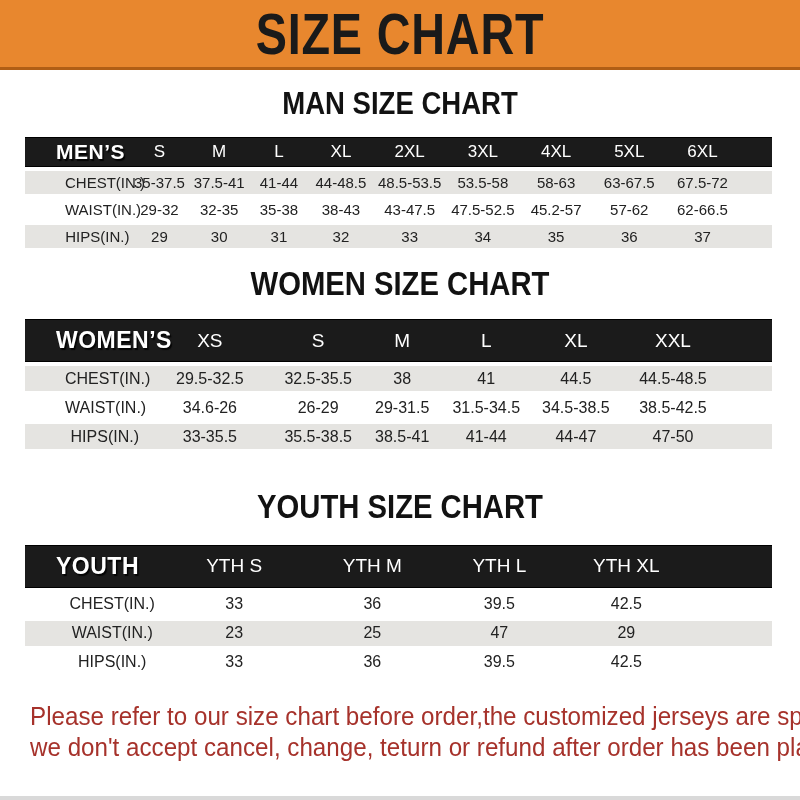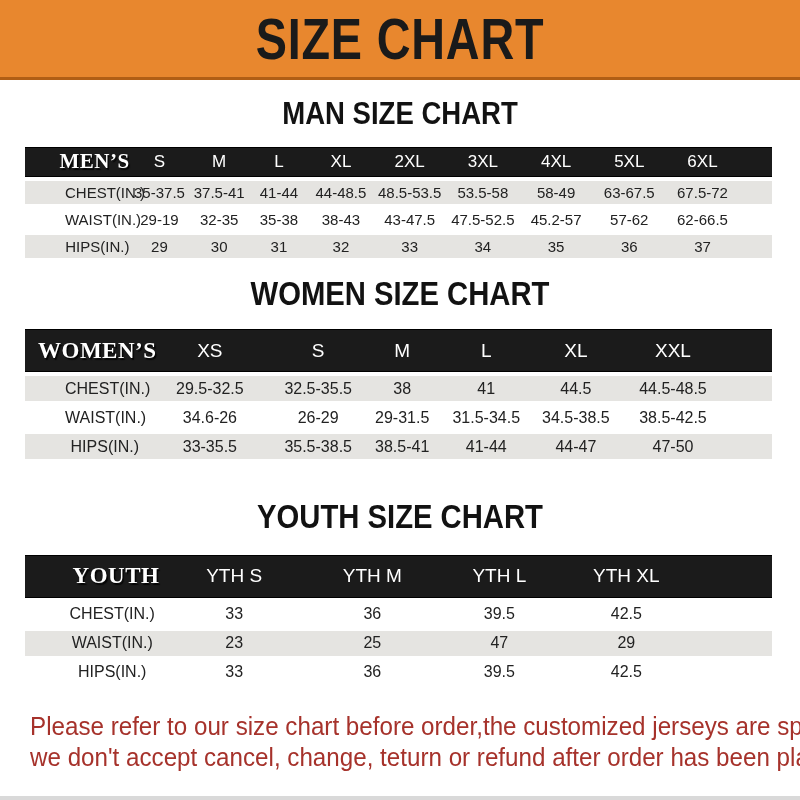--- a/index.html
+++ b/index.html
@@ -16,21 +16,21 @@
   *{box-sizing:border-box;}
   html,body{margin:0;padding:0;}
   body{
     width:800px;height:800px;overflow:hidden;position:relative;
     background:var(--page-bg);
     font-family:"Liberation Sans", sans-serif;
     -webkit-font-smoothing:antialiased;
   }
   
   .banner{
-    height:80px;background:var(--banner-bg);
+    height:70px;background:var(--banner-bg);
     display:flex;align-items:center;justify-content:center;
     border-bottom:3px solid var(--banner-edge);
   }
   .banner-text{
     font-size:57px;font-weight:700;color:#1A1A1A;
     transform:scaleX(0.82);letter-spacing:1px;white-space:nowrap;
   }
   
   .section-title{
     margin:0;text-align:center;font-weight:700;color:var(--heading-text);
@@ -44,23 +44,22 @@
     width:747px;margin-left:25px;
     border-collapse:separate;border-spacing:0 4px;
     table-layout:fixed;
   }
   tr.bar th{
     background:var(--bar-bg);color:var(--bar-text);
     font-weight:400;text-align:center;padding:0;
     border-top:1px solid #000;border-bottom:1px solid #000;
   }
   tr.bar th.cat{
-    text-align:right;padding-left:13px;font-weight:700;letter-spacing:0.5px;
+    text-align:left;padding-left:31px;font-weight:700;letter-spacing:0.5px;
     text-shadow:1.5px 1.5px 1px rgba(0,0,0,0.85);
-    font-family:Liberation Serif, serif;
   }
   tbody td{
     text-align:center;color:var(--cell-text);padding:0;
     background:#fff;
   }
   tr.stripe td{background:var(--stripe-bg);}
   td.label{white-space:nowrap;padding-left:40px;}
   
   .men-table tr.bar th{height:30px;font-size:17px;}
   .men-table tr.bar th.cat{font-size:21px;}
@@ -120,28 +119,28 @@
   </thead>
   <tbody>
     <tr class="stripe">
       <td class="label">CHEST(IN.)</td>
       <td>35-37.5</td>
       <td>37.5-41</td>
       <td>41-44</td>
       <td>44-48.5</td>
       <td>48.5-53.5</td>
       <td>53.5-58</td>
-      <td>58-49</td>
+      <td>58-63</td>
       <td>63-67.5</td>
       <td>67.5-72</td>
       <td></td>
     </tr>
     <tr>
       <td class="label">WAIST(IN.)</td>
-      <td>29-19</td>
+      <td>29-32</td>
       <td>32-35</td>
       <td>35-38</td>
       <td>38-43</td>
       <td>43-47.5</td>
       <td>47.5-52.5</td>
       <td>45.2-57</td>
       <td>57-62</td>
       <td>62-66.5</td>
       <td></td>
     </tr>

